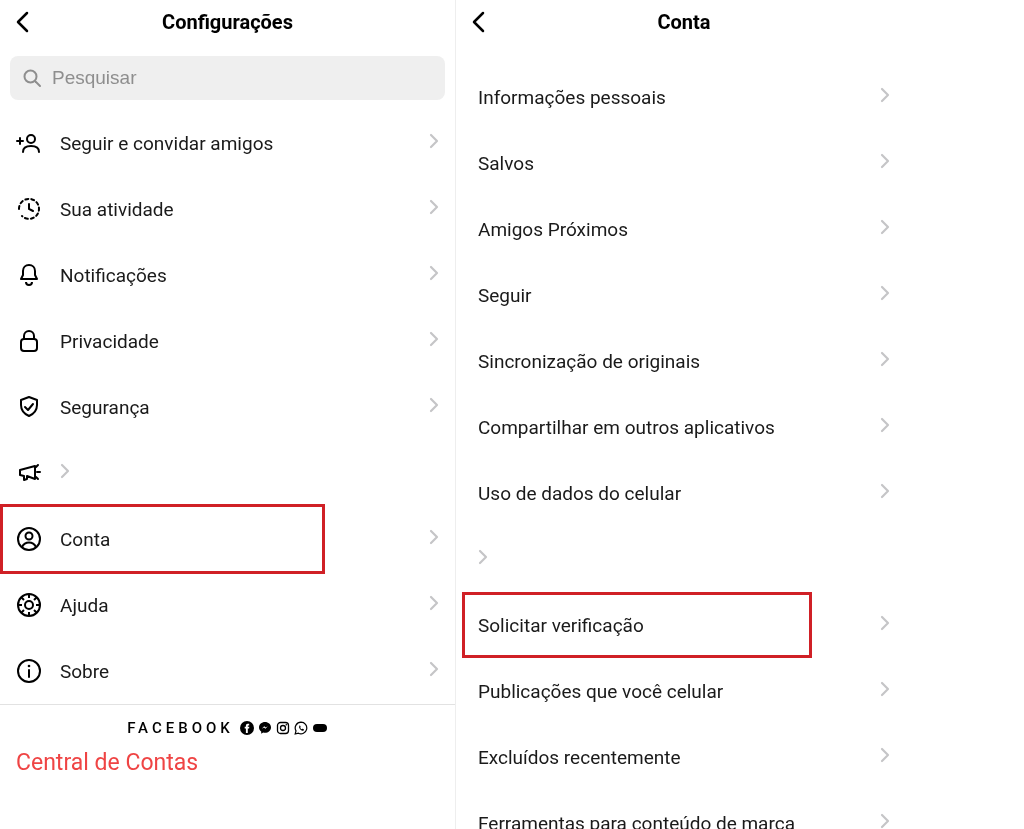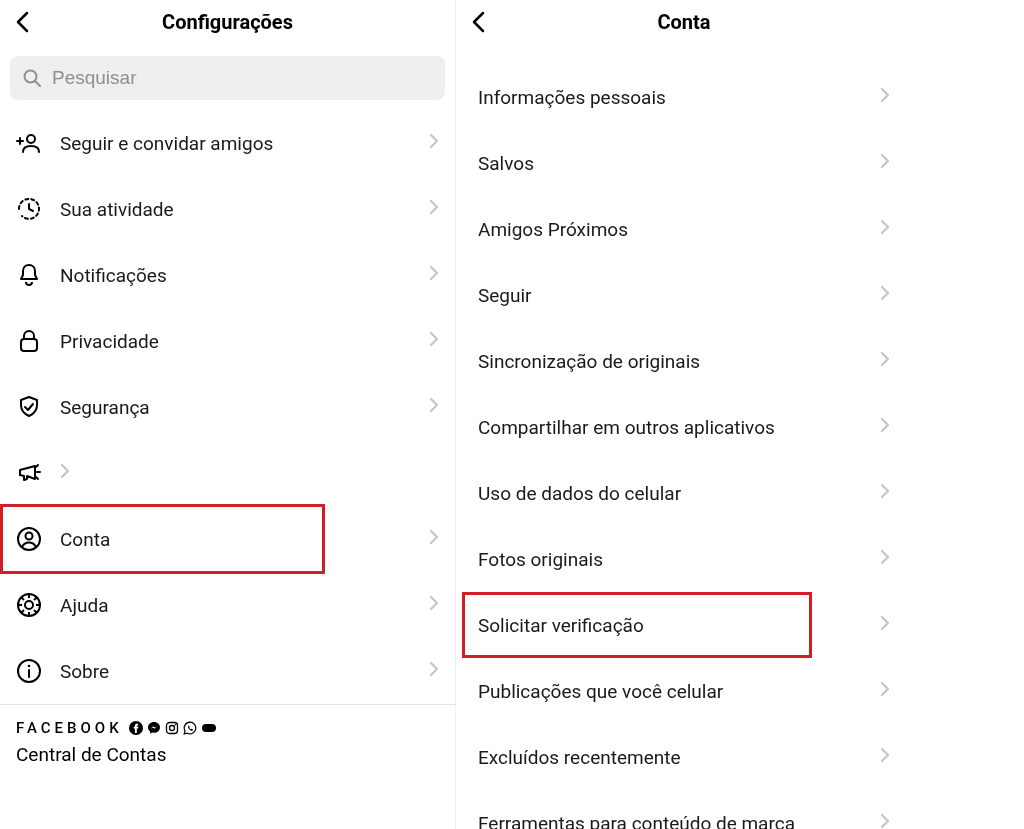--- a/index.html
+++ b/index.html
@@ -93,32 +93,33 @@
     background: #e2e2e2;
     margin: 0 0 14px 0;
   }
   .fb-block {
     padding: 0 16px;
   }
   .fb-line {
     display: flex;
     align-items: center;
     gap: 6px;
-    margin-bottom: 6px;
+    margin-bottom: 12px;
+    justify-content: center;
   }
   .fb-word {
     font-weight: 500;
     letter-spacing: 4px;
     font-size: 15px;
   }
   .fb-icons { display: flex; gap: 4px; align-items:center;}
   .fb-icons svg { display:block; }
   .fb-link {
-    color: #000000;
-    font-size: 19px;
+    color: #ef4444;
+    font-size: 23px;
   }
   
   .row.noicon .row-label { margin-left: 0; }
   .panel-right .row { padding: 0 22px; gap: 8px; }
   .panel-right .row:first-of-type { margin-top: 20px; }
   svg { flex-shrink: 0; }
 </style>
 </head>
 <body>
 
@@ -332,21 +333,20 @@
             <path d="M2 2l6 6-6 6" stroke="#c5c5c7" stroke-width="2.2" fill="none" stroke-linecap="round" stroke-linejoin="round"></path>
           </svg></span>
       </div>
       <div class="row noicon">
         <span class="row-label">Uso de dados do celular</span>
         <span class="chevron"><svg width="10" height="16" viewBox="0 0 10 16">
             <path d="M2 2l6 6-6 6" stroke="#c5c5c7" stroke-width="2.2" fill="none" stroke-linecap="round" stroke-linejoin="round"></path>
           </svg></span>
       </div>
       <div class="row noicon">
-        <span class="row-label">Fotos originais</span>
         <span class="chevron"><svg width="10" height="16" viewBox="0 0 10 16">
             <path d="M2 2l6 6-6 6" stroke="#c5c5c7" stroke-width="2.2" fill="none" stroke-linecap="round" stroke-linejoin="round"></path>
           </svg></span>
       </div>
       <div class="row noicon">
         <span class="row-label">Solicitar verificação</span>
         <span class="chevron"><svg width="10" height="16" viewBox="0 0 10 16">
             <path d="M2 2l6 6-6 6" stroke="#c5c5c7" stroke-width="2.2" fill="none" stroke-linecap="round" stroke-linejoin="round"></path>
           </svg></span>
         <div class="highlight" style="inset: 0px 100px 0px 6px;"></div>

